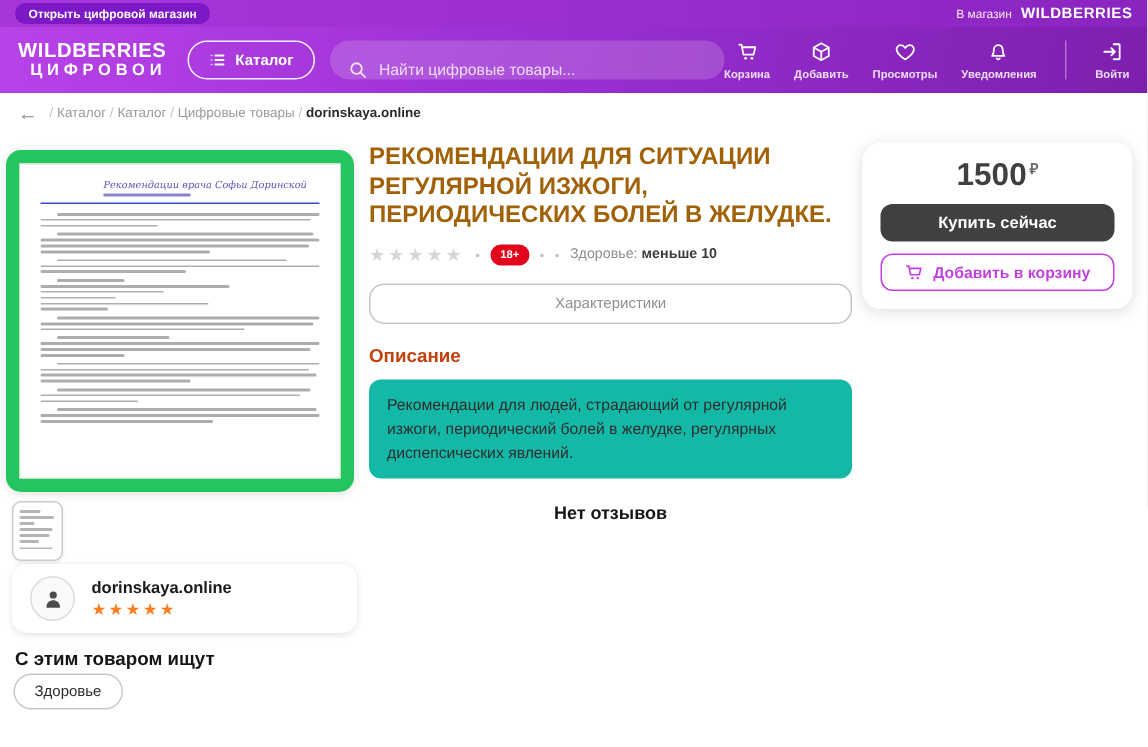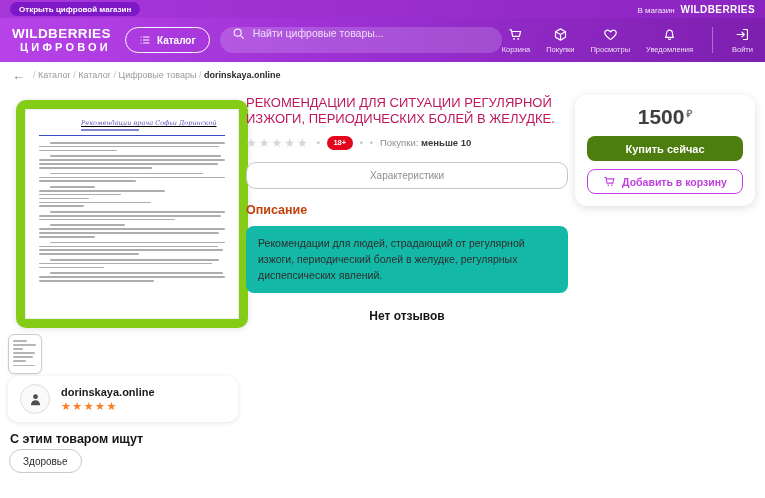--- a/index.html
+++ b/index.html
@@ -21,40 +21,40 @@
   .header { position:absolute; left:0; top:18px; width:765px; height:44px;
     background:linear-gradient(100deg,#b843e8 0%, #9a2fd2 48%, #7d1fae 100%);
     display:flex; align-items:center; padding:0 12px; }
   .logo { color:#fff; line-height:1; margin-right:14px; cursor:pointer; }
   .logo .l1 { font-size:13.5px; font-weight:bold; letter-spacing:.4px; }
   .logo .l2 { font-size:11px; font-weight:bold; letter-spacing:3.2px; margin-top:2px;text-align:right; }
   .catalog-btn { display:flex; align-items:center; gap:6px; border:1.5px solid rgba(255,255,255,.95);
     background:transparent; color:#fff; font-weight:bold; font-size:10px; border-radius:999px;
     padding:6px 13px; cursor:pointer; }
   .search { margin-left:10px; width:330px; height:26px; border-radius:999px;
-    background:rgba(255,255,255,.17); display:flex; align-items:flex-start; padding:0 12px; gap:8px; }
+    background:rgba(255,255,255,.17); display:flex; align-items:flex-end; padding:0 12px; gap:8px; }
   .search input { flex:1; background:transparent; border:none; outline:none; color:#fff; font-size:10.5px; }
   .search input::placeholder { color:rgba(255,255,255,.8); }
-  .hnav { margin-left:auto; display:flex; align-items:flex-start; gap:16px; }
+  .hnav { margin-left:auto; display:flex; align-items:flex-start; gap:16px;font-weight:bold; }
   .hnav-item { display:flex; flex-direction:column; align-items:center; gap:3px; cursor:pointer; color:#fff; }
   .hnav-item .lbl { font-size:7.5px; color:rgba(255,255,255,.85); }
   .hdivider { width:1px; height:26px; background:rgba(255,255,255,.35); margin:0 3px; }
   .icon16 { width:15px; height:15px; }
 
   
   .crumbs { position:absolute; left:0; top:62px; width:765px; height:26px;
     display:flex; align-items:center; padding:0 12px; gap:7px; font-size:9px; color:#9a9a9a; background:#fff; }
   .crumbs .back { font-size:13px; color:#8a8a8a; cursor:pointer; line-height:1; margin-right:1px; }
   .crumbs a { color:#9a9a9a; text-decoration:none; cursor:pointer; }
   .crumbs .sep { color:#c2c2c2; }
   .crumbs .current { color:#2b2b2b; font-weight:bold; }
 
   
-  .img-card { position:absolute; left:16px; top:100px; width:232px; height:228px; background:#84cc16;
-    border-radius:10px; box-shadow:0 1px 6px rgba(0,0,0,.12); padding:9px; cursor:pointer;text-decoration:underline; }
+  .img-card { position:absolute; left:4px; top:100px; width:232px; height:228px; background:#22c55e;
+    border-radius:10px; box-shadow:0 1px 6px rgba(0,0,0,.12); padding:9px; cursor:pointer; }
   .doc-page { width:100%; height:100%; border:1px solid #ededed; background:#fff; padding:9px 13px 6px; overflow:hidden; }
   .doc-head { font-family:"DejaVu Serif", serif; font-style:italic; font-size:6.5px; color:#5b54b8;
     margin-left:42px; white-space:nowrap; }
   .doc-sublink { width:58px; height:1.5px; background:#8a84d0; margin:2px 0 4px 42px; }
   .doc-rule { width:100%; height:1.5px; background:#3b49c9; margin-bottom:6px; }
   .doc-line { height:1.6px; background:#adadad; border-radius:1px; margin-bottom:2.3px; }
   .doc-para { margin-bottom:4px; }
 
   .thumb { position:absolute; left:8px; top:334px; width:34px; height:40px; background:#fff;
     border:1px solid #cccccc; border-radius:6px; padding:5px 4px; cursor:pointer; box-shadow:0 1px 3px rgba(0,0,0,.08); }
@@ -63,41 +63,41 @@
   .seller-card { position:absolute; left:8px; top:376px; width:230px; height:46px; background:#fff;
     border-radius:10px; box-shadow:0 1px 5px rgba(0,0,0,.11); display:flex; align-items:center;
     padding:0 12px; gap:11px; cursor:pointer; }
   .avatar { width:30px; height:30px; border-radius:50%; border:1px solid #dddddd; background:#fafafa;
     display:flex; align-items:center; justify-content:center; flex:none; }
   .seller-name { font-size:11px; font-weight:bold; color:#1a1a1a; }
   .seller-stars { color:#fb7e21; font-size:11px; letter-spacing:1.5px; margin-top:2px; }
 
   
   .mid { position:absolute; left:246px; top:95px; width:322px; }
-  .title { font-size:13px; font-weight:normal; color:#be185d; line-height:1.22; }
+  .title { font-size:16px; font-weight:bold; color:#a16207; line-height:1.22; }
   .meta { display:flex; align-items:center; gap:7px; margin-top:9px; }
   .rate-stars { color:#d6d6d6; font-size:12px; letter-spacing:2px; }
   .dot { color:#c4c4c4; font-size:9px; }
   .age { background:#e3051b; color:#fff; font-size:7.5px; font-weight:bold; padding:2.5px 6.5px; border-radius:999px; }
   .meta .lab { font-size:9.5px; color:#8e8e8e; }
   .meta .val { font-weight:bold; color:#3a3a3a; }
   .char-btn { margin-top:12px; width:100%; height:27px; background:#fff; border:1px solid #c6c6c6;
     border-radius:10px; color:#8f8f8f; font-size:10px; cursor:pointer; font-family:inherit; }
   .desc-h { margin-top:14px; font-size:12.5px; font-weight:bold; color:#c2410c; }
   .desc-box { margin-top:9px; background:#14b8a6; border-radius:8px; padding:9px 12px;
     font-size:10.5px; color:#2e2e2e; line-height:1.55; }
   .no-reviews { margin-top:16px; text-align:center; font-size:12px; font-weight:bold; color:#161616; }
 
   
   .price-card { position:absolute; left:575px; top:95px; width:180px; background:#fff; border-radius:12px;
     box-shadow:0 2px 10px rgba(0,0,0,.13); padding:10px 12px 12px; }
   .price-row { text-align:center; }
   .price-val { font-size:21px; font-weight:bold; color:#404040; }
   .price-cur { font-size:10px; color:#6b6b6b; font-weight:bold; vertical-align:7px; margin-left:2px; }
-  .buy-btn { margin-top:7px; width:100%; height:25px; border:none; border-radius:8px; background:#4d7c0f;
+  .buy-btn { margin-top:7px; width:100%; height:25px; border:none; border-radius:8px; background:#404040;
     color:#fff; font-weight:bold; font-size:11px; cursor:pointer; font-family:inherit; }
   .cart-btn { margin-top:8px; width:100%; height:25px; border-radius:8px; background:#fff;
     border:1.5px solid #c13fe0; color:#c13fe0; font-weight:bold; font-size:10.5px; cursor:pointer;
     display:flex; align-items:center; justify-content:center; gap:6px; font-family:inherit; }
 
   
   .related-h { position:absolute; left:10px; top:432px; font-size:12.5px; font-weight:bold; color:#161616; }
   .tags { position:absolute; left:9px; top:449px; display:flex; gap:8px; }
   .tag { border:1px solid #c9c9c9; background:#fff; border-radius:999px; padding:5.5px 13px;
     font-size:10px; color:#2e2e2e; cursor:pointer; font-family:inherit; }
@@ -143,21 +143,21 @@
             <circle cx="9.7" cy="19" r="1.5" fill="#fff" stroke="none"></circle>
             <circle cx="16.4" cy="19" r="1.5" fill="#fff" stroke="none"></circle>
         </svg>
         <span class="lbl">Корзина</span>
       </div>
       <div class="hnav-item">
         <svg class="icon16" viewBox="0 0 24 24" fill="none" stroke="#fff" stroke-width="1.9" stroke-linejoin="round">
           <path d="M12 3l8 4.5v9L12 21l-8-4.5v-9L12 3z"></path>
             <path d="M4.3 7.7L12 12l7.7-4.3M12 12v8.6"></path>
         </svg>
-        <span class="lbl">Покупки</span>
+        <span class="lbl">Добавить</span>
       </div>
       <div class="hnav-item">
         <svg class="icon16" viewBox="0 0 24 24" fill="none" stroke="#fff" stroke-width="1.9" stroke-linejoin="round">
           <path d="M12 20.2S5 15.7 3.2 11.3C1.9 8.2 4 5 7.2 5c2 0 3.6 1.2 4.8 2.9C13.2 6.2 14.8 5 16.8 5c3.2 0 5.3 3.2 4 6.3C19 15.7 12 20.2 12 20.2z"></path>
         </svg>
         <span class="lbl">Просмотры</span>
       </div>
       <div class="hnav-item">
         <svg class="icon16" viewBox="0 0 24 24" fill="none" stroke="#fff" stroke-width="1.9" stroke-linecap="round" stroke-linejoin="round">
           <path d="M18.5 16.5h-13c1.3-1.5 1.7-2.8 1.7-5.8C7.2 7 9.3 5 12 5s4.8 2 4.8 5.7c0 3 .4 4.3 1.7 5.8z"></path>
@@ -266,21 +266,21 @@
   </div>
 
   <div class="mid">
     <div class="title">РЕКОМЕНДАЦИИ ДЛЯ СИТУАЦИИ РЕГУЛЯРНОЙ ИЗЖОГИ, ПЕРИОДИЧЕСКИХ БОЛЕЙ В ЖЕЛУДКЕ.</div>
     <div class="meta">
       <span class="rate-stars" id="rating-stars">★★★★★</span>
       <span class="dot">•</span>
       <span class="age">18+</span>
       <span class="dot">•</span>
       <span class="dot">•</span>
-      <span class="lab"><span>Покупки:</span> <span class="val">меньше 10</span></span>
+      <span class="lab"><span>Здоровье:</span> <span class="val">меньше 10</span></span>
     </div>
     <button class="char-btn">Характеристики</button>
     <div class="desc-h">Описание</div>
     <div class="desc-box">Рекомендации для людей, страдающий от регулярной изжоги, периодический болей в желудке, регулярных диспепсических явлений.</div>
     <div class="no-reviews">Нет отзывов</div>
   </div>
 
   <div class="price-card">
     <div class="price-row">
       <span class="price-val">1500</span><span class="price-cur">₽</span>

